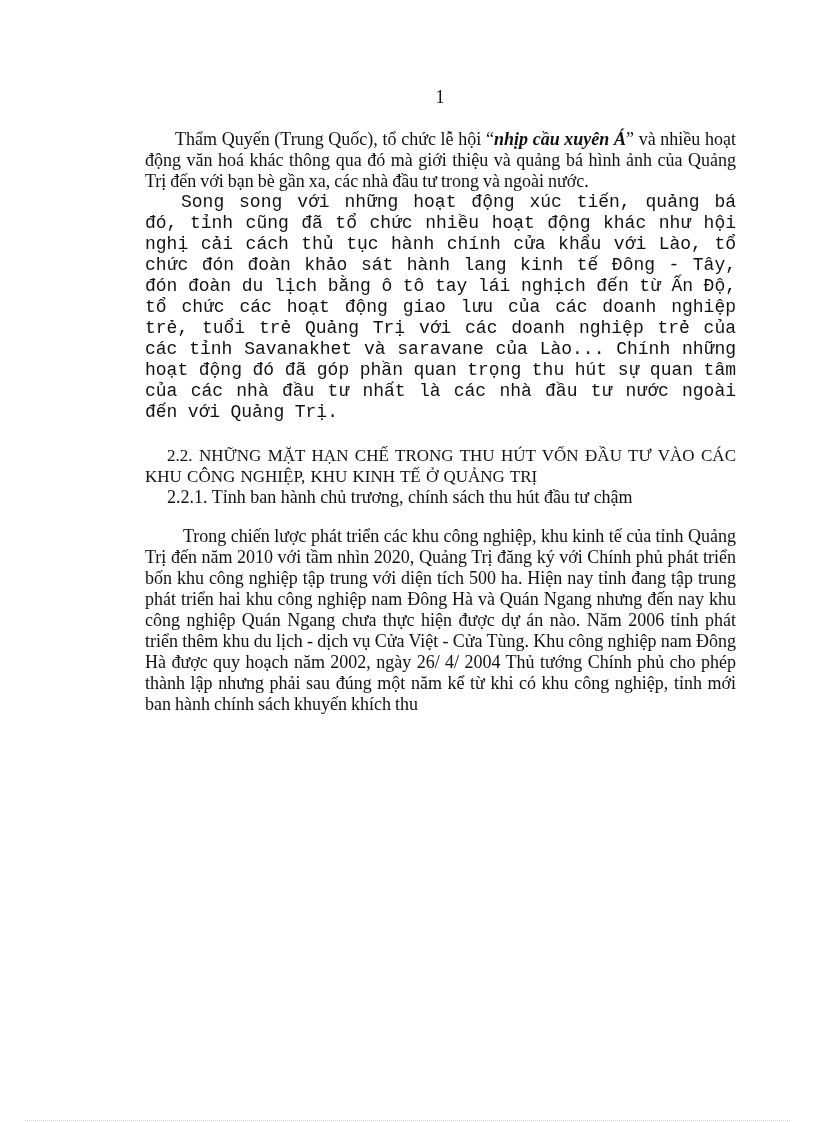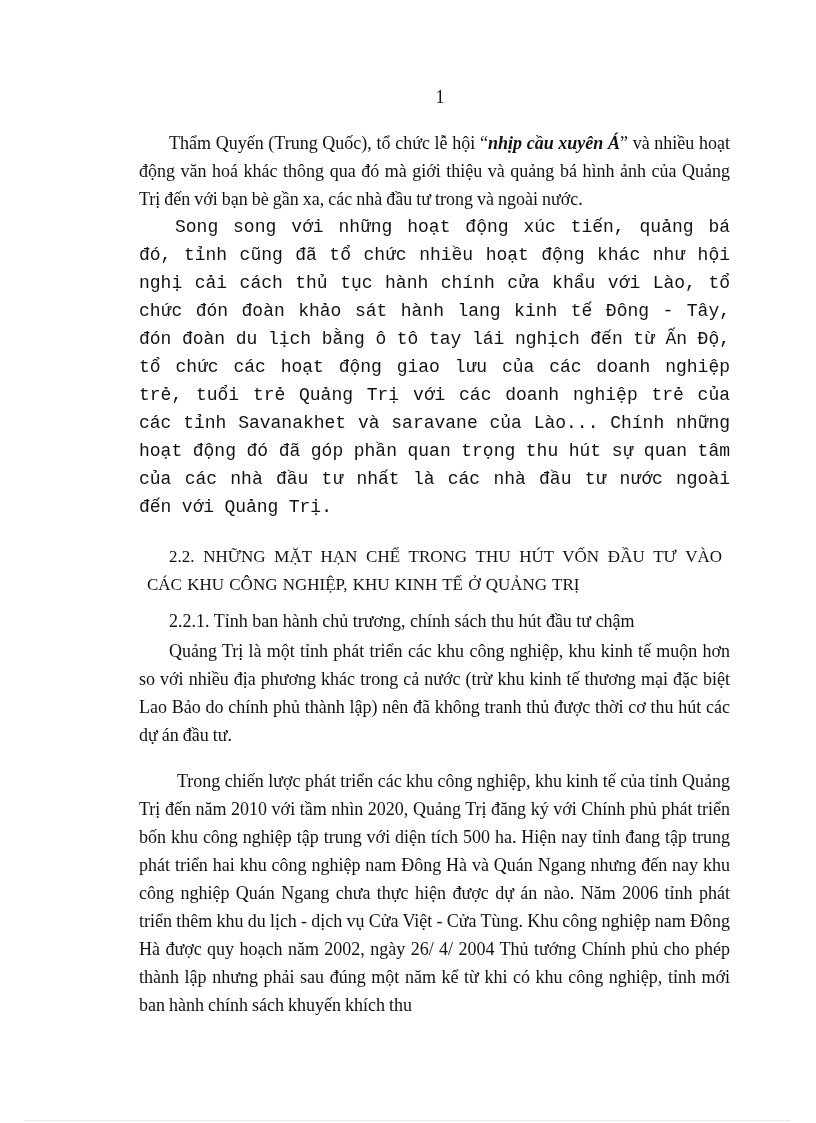--- a/index.html
+++ b/index.html
@@ -19,36 +19,36 @@
       position: absolute;
       top: 84px;
       left: 0;
       width: 880px;
       text-align: center;
       font-size: 18px;
       line-height: 26px;
     }
     .content {
       position: absolute;
-      left: 139px;
+      left: 145px;
       top: 129px;
       width: 591px;
       font-size: 18px;
-      line-height: 28px;
+      line-height: 21px;
     }
     .para {
       margin: 0;
       text-align: justify;
       text-indent: 30px;
       word-spacing: -0.5px;
     }
     .para.indent2 { text-indent: 36px; font-family: Liberation Mono, monospace; }
     .para.indent3 { text-indent: 38px; }
     .heading {
-      margin: 8px;
+      margin: 0;
       text-align: justify;
       text-indent: 22px;
       font-size: 17px;
       letter-spacing: 0px;
     }
     .heading.section {
       margin-top: 22px;
       word-spacing: 1px;
     }
     .heading.subsection {
@@ -78,18 +78,17 @@
 
 <div class="content">
   <p class="para"><span>Thẩm Quyến (Trung Quốc), tổ chức lễ hội “</span><span class="em">nhịp cầu xuyên Á</span><span>” và nhiều hoạt động văn hoá khác thông qua đó mà giới thiệu và quảng bá hình ảnh của Quảng Trị đến với bạn bè gần xa, các nhà đầu tư trong và ngoài nước.</span></p>
 
   <p class="para indent2">Song song với những hoạt động xúc tiến, quảng bá đó, tỉnh cũng đã tổ chức nhiều hoạt động khác như hội nghị cải cách thủ tục hành chính cửa khẩu với Lào, tổ chức đón đoàn khảo sát hành lang kinh tế Đông - Tây, đón đoàn du lịch bằng ô tô tay lái nghịch đến từ Ấn Độ, tổ chức các hoạt động giao lưu của các doanh nghiệp trẻ, tuổi trẻ Quảng Trị với các doanh nghiệp trẻ của các tỉnh Savanakhet và saravane của Lào... Chính những hoạt động đó đã góp phần quan trọng thu hút sự quan tâm của các nhà đầu tư nhất là các nhà đầu tư nước ngoài đến với Quảng Trị.</p>
 
   <p class="heading section">2.2. NHỮNG MẶT HẠN CHẾ TRONG THU HÚT VỐN ĐẦU TƯ VÀO CÁC KHU CÔNG NGHIỆP, KHU KINH TẾ Ở QUẢNG TRỊ</p>
 
   <p class="heading subsection">2.2.1. Tỉnh ban hành chủ trương, chính sách thu hút đầu tư chậm</p>
 
-  <p class="para">Quảng Trị là một tỉnh phát triển các khu công nghiệp, khu kinh tế muộn hơn so với nhiều địa phương khác trong cả nước (trừ khu kinh tế thương mại đặc biệt Lao Bảo do chính phủ thành lập) nên đã không tranh thủ được thời cơ thu hút các dự án đầu tư.</p>
 
   <p class="para indent3 spacer-top">Trong chiến lược phát triển các khu công nghiệp, khu kinh tế của tỉnh Quảng Trị đến năm 2010 với tầm nhìn 2020, Quảng Trị đăng ký với Chính phủ phát triển bốn khu công nghiệp tập trung với diện tích 500 ha. Hiện nay tỉnh đang tập trung phát triển hai khu công nghiệp nam Đông Hà và Quán Ngang nhưng đến nay khu công nghiệp Quán Ngang chưa thực hiện được dự án nào. Năm 2006 tỉnh phát triển thêm khu du lịch - dịch vụ Cửa Việt - Cửa Tùng. Khu công nghiệp nam Đông Hà được quy hoạch năm 2002, ngày 26/ 4/ 2004 Thủ tướng Chính phủ cho phép thành lập nhưng phải sau đúng một năm kể từ khi có khu công nghiệp, tỉnh mới ban hành chính sách khuyến khích thu</p>
 </div>
 
 <div class="dotted-rule"></div>
 
 </body></html>

